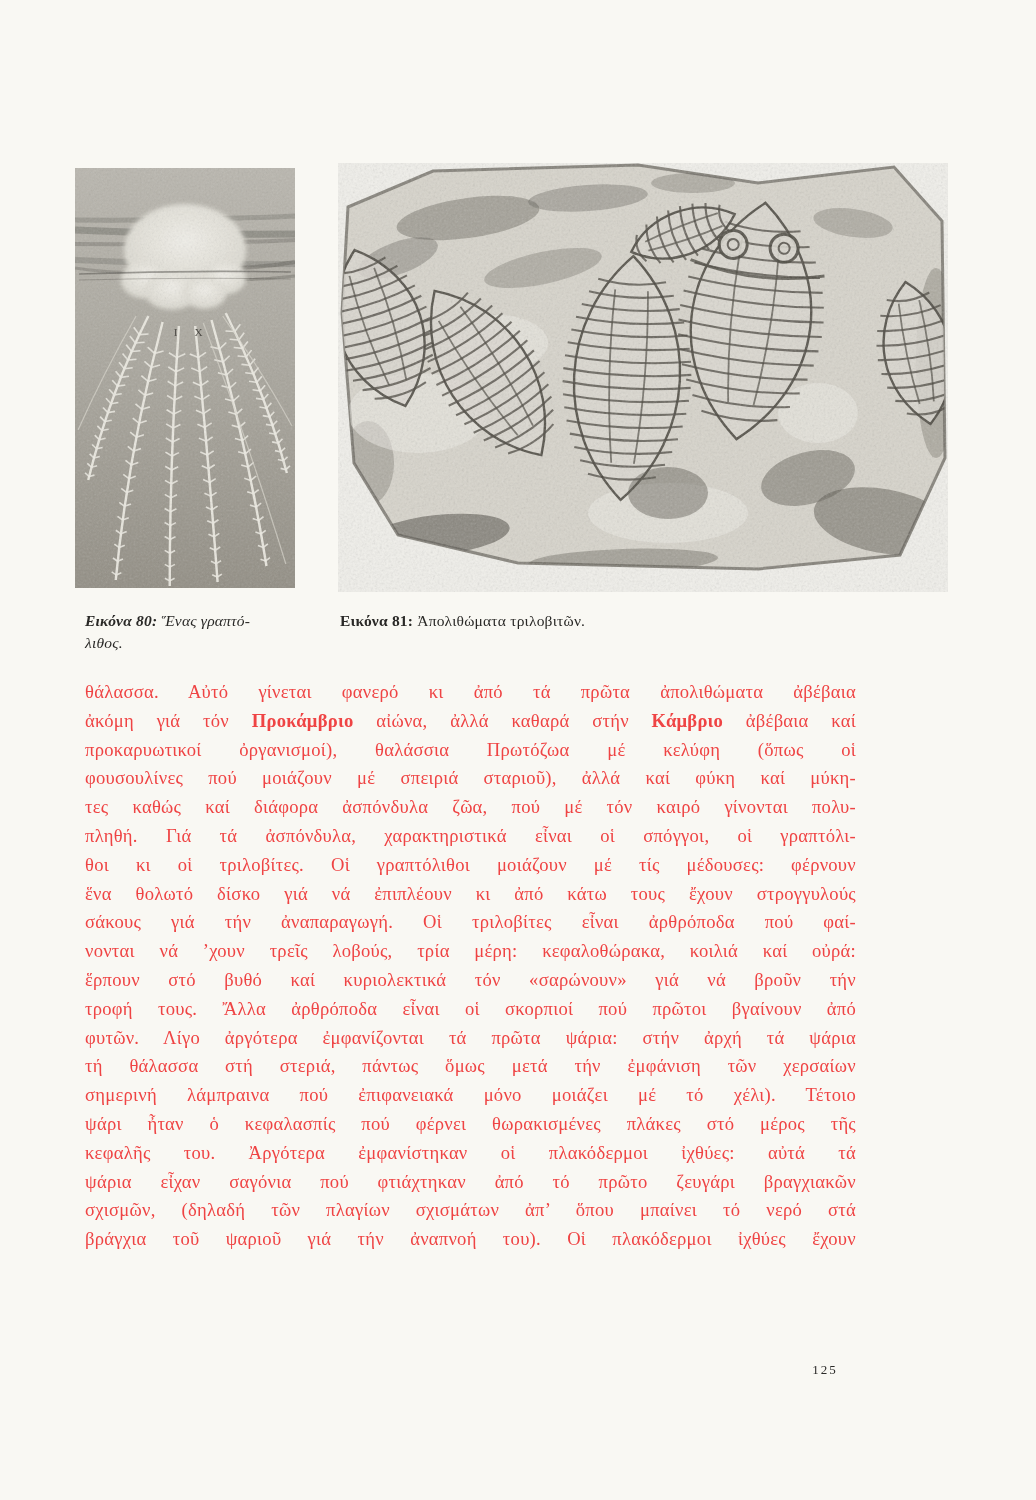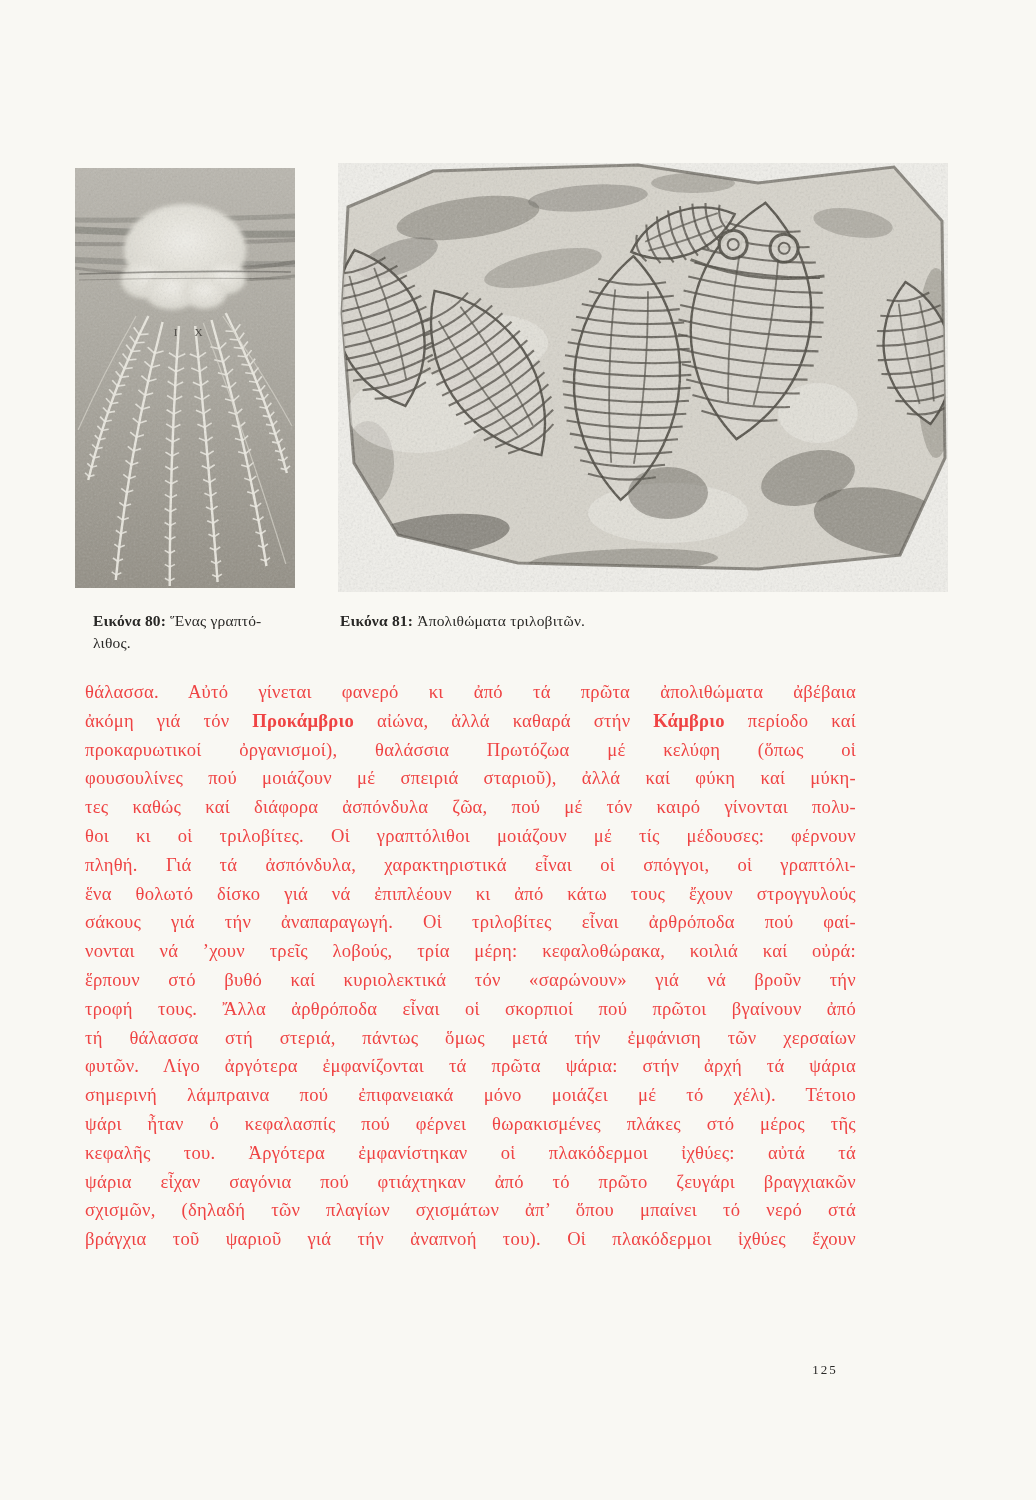--- a/index.html
+++ b/index.html
@@ -7,21 +7,21 @@
     position:relative;width:1036px;height:1500px;margin:0 auto;
     background:#f9f8f3;overflow:hidden;
     font-family:"Liberation Serif","DejaVu Serif",serif;color:#262524;
   }
   .fig-image{position:absolute;}
   .fig-image svg{display:block;width:100%;height:100%;}
   #fig80-image{left:75px;top:168px;width:220px;height:420px;}
   #fig81-image{left:338px;top:163px;width:610px;height:429px;}
   .caption{position:absolute;font-size:15.5px;line-height:22px;color:#2a2927;letter-spacing:.2px;}
   .caption b{font-weight:bold;}
-  #caption-80{left:93px;top:610px;width:235px;}
+  #caption-80{left:85px;top:610px;width:235px;font-style:italic;}
   #caption-81{left:340px;top:610px;width:580px;}
   #body-text{
     position:absolute;left:85px;top:678px;width:771px;
     font-size:18.6px;letter-spacing:.25px;color:#ef4444;
   }
   .bline{
     line-height:28.8px;text-align:justify;text-align-last:justify;
     -moz-text-align-last:justify;
   }
   .bline b{font-weight:bold;}
@@ -436,33 +436,33 @@
     <b>Εικόνα 80:</b>
     <span id="cap80-lines"> Ἕνας γραπτό-<br>λιθος.</span>
   </div>
   <div class="caption" id="caption-81">
     <b>Εικόνα 81:</b>
     <span id="cap81-lines"> Ἀπολιθώματα τριλοβιτῶν.</span>
   </div>
 
   <div id="body-text">
       <div class="bline"><span>θάλασσα. Αὐτό γίνεται φανερό κι ἀπό τά πρῶτα ἀπολιθώματα ἀβέβαια</span></div>
-      <div class="bline"><span>ἀκόμη γιά τόν </span><b>Προκάμβριο</b><span> αἰώνα, ἀλλά καθαρά στήν </span><b>Κάμβριο</b><span> περίοδο καί</span></div>
+      <div class="bline"><span>ἀκόμη γιά τόν </span><b>Προκάμβριο</b><span> αἰώνα, ἀλλά καθαρά στήν </span><b>Κάμβριο</b><span> ἀβέβαια καί</span></div>
       <div class="bline"><span>προκαρυωτικοί ὀργανισμοί), θαλάσσια Πρωτόζωα μέ κελύφη (ὅπως οἱ</span></div>
       <div class="bline"><span>φουσουλίνες πού μοιάζουν μέ σπειριά σταριοῦ), ἀλλά καί φύκη καί μύκη-</span></div>
       <div class="bline"><span>τες καθώς καί διάφορα ἀσπόνδυλα ζῶα, πού μέ τόν καιρό γίνονται πολυ-</span></div>
+      <div class="bline"><span>πληθή. Γιά τά ἀσπόνδυλα, χαρακτηριστικά εἶναι οἱ σπόγγοι, οἱ γραπτόλι-</span></div>
       <div class="bline"><span>θοι κι οἱ τριλοβίτες. Οἱ γραπτόλιθοι μοιάζουν μέ τίς μέδουσες: φέρνουν</span></div>
-      <div class="bline"><span>πληθή. Γιά τά ἀσπόνδυλα, χαρακτηριστικά εἶναι οἱ σπόγγοι, οἱ γραπτόλι-</span></div>
       <div class="bline"><span>ἕνα θολωτό δίσκο γιά νά ἐπιπλέουν κι ἀπό κάτω τους ἔχουν στρογγυλούς</span></div>
       <div class="bline"><span>σάκους γιά τήν ἀναπαραγωγή. Οἱ τριλοβίτες εἶναι ἀρθρόποδα πού φαί-</span></div>
       <div class="bline"><span>νονται νά ’χουν τρεῖς λοβούς, τρία μέρη: κεφαλοθώρακα, κοιλιά καί οὐρά:</span></div>
       <div class="bline"><span>ἕρπουν στό βυθό καί κυριολεκτικά τόν «σαρώνουν» γιά νά βροῦν τήν</span></div>
       <div class="bline"><span>τροφή τους. Ἄλλα ἀρθρόποδα εἶναι οἱ σκορπιοί πού πρῶτοι βγαίνουν ἀπό</span></div>
+      <div class="bline"><span>φυτῶν. Λίγο ἀργότερα ἐμφανίζονται τά πρῶτα ψάρια: στήν ἀρχή τά ψάρια</span></div>
       <div class="bline"><span>τή θάλασσα στή στεριά, πάντως ὅμως μετά τήν ἐμφάνιση τῶν χερσαίων</span></div>
-      <div class="bline"><span>φυτῶν. Λίγο ἀργότερα ἐμφανίζονται τά πρῶτα ψάρια: στήν ἀρχή τά ψάρια</span></div>
       <div class="bline"><span>σημερινή λάμπραινα πού ἐπιφανειακά μόνο μοιάζει μέ τό χέλι). Τέτοιο</span></div>
       <div class="bline"><span>ψάρι ἦταν ὁ κεφαλασπίς πού φέρνει θωρακισμένες πλάκες στό μέρος τῆς</span></div>
       <div class="bline"><span>κεφαλῆς του. Ἀργότερα ἐμφανίστηκαν οἱ πλακόδερμοι ἰχθύες: αὐτά τά</span></div>
       <div class="bline"><span>ψάρια εἶχαν σαγόνια πού φτιάχτηκαν ἀπό τό πρῶτο ζευγάρι βραγχιακῶν</span></div>
       <div class="bline"><span>σχισμῶν, (δηλαδή τῶν πλαγίων σχισμάτων ἀπ’ ὅπου μπαίνει τό νερό στά</span></div>
       <div class="bline"><span>βράγχια τοῦ ψαριοῦ γιά τήν ἀναπνοή του). Οἱ πλακόδερμοι ἰχθύες ἔχουν</span></div>
     </div>
 
   <div id="page-number">125</div>
 </div>

